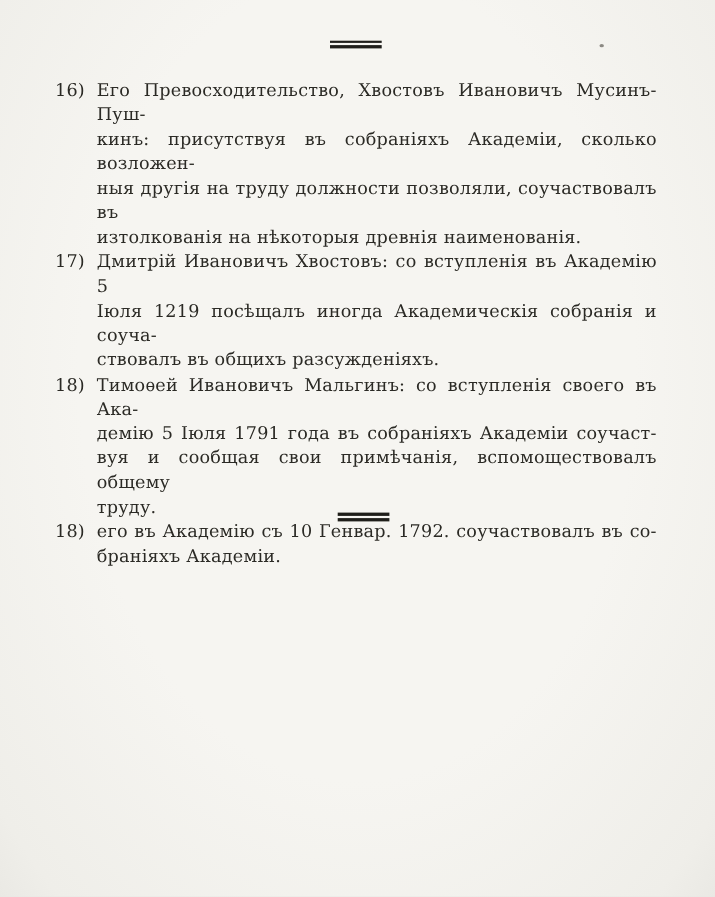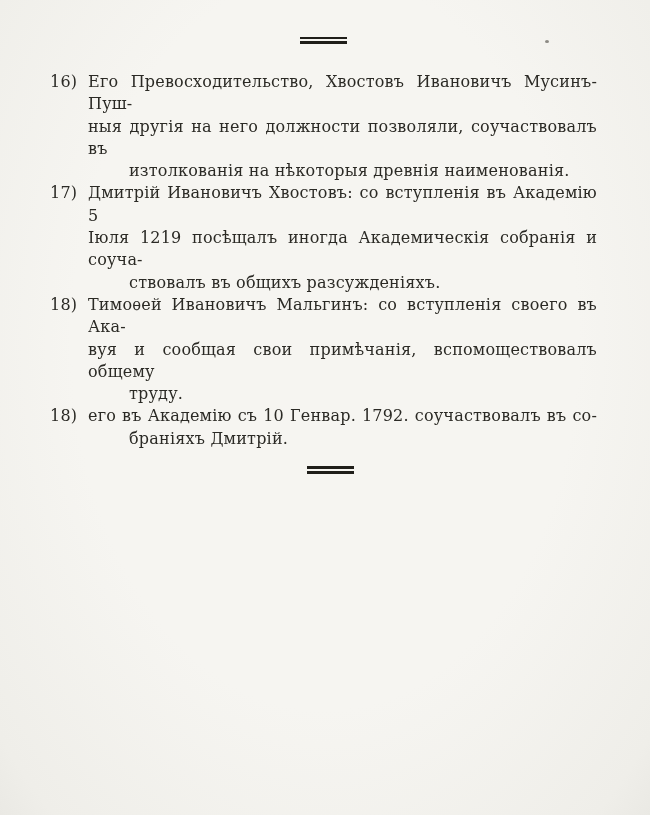--- a/index.html
+++ b/index.html
@@ -55,69 +55,70 @@
 
   .line {
     display: block;
     text-align: justify;
     text-align-last: justify;
     white-space: normal;
   }
   .line.last {
     text-align: left;
     text-align-last: left;
-    margin-left: 41px;
   }
 </style>
 </head>
 <body>
 
 <div class="page">
 
   <div class="rule rule-top">
     <div class="bar bar1"></div>
     <div class="bar bar2"></div>
   </div>
 
   <div class="speck"></div>
 
   <div class="text-block">
 
     <div class="entry">
       <span class="num">16)</span>
       <span class="body">
         <span class="line">Его Превосходительство, Хвостовъ Ивановичъ Мусинъ-Пуш-</span>
-        <span class="line">ныя другія на него должности позволяли, соучаствовалъ въ</span>
+        <span class="line">кинъ: присутствуя въ собраніяхъ Академіи, сколько возложен-</span>
+        <span class="line">ныя другія на труду должности позволяли, соучаствовалъ въ</span>
         <span class="line last">изтолкованія на нѣкоторыя древнія наименованія.</span>
       </span>
     </div>
 
     <div class="entry">
       <span class="num">17)</span>
       <span class="body">
         <span class="line">Дмитрій Ивановичъ Хвостовъ: со вступленія въ Академію 5</span>
         <span class="line">Іюля 1219 посѣщалъ иногда Академическія собранія и соуча-</span>
         <span class="line last">ствовалъ въ общихъ разсужденіяхъ.</span>
       </span>
     </div>
 
     <div class="entry">
       <span class="num">18)</span>
       <span class="body">
         <span class="line">Тимоѳей Ивановичъ Мальгинъ: со вступленія своего въ Ака-</span>
+        <span class="line">демію 5 Іюля 1791 года въ собраніяхъ Академіи соучаст-</span>
         <span class="line">вуя и сообщая свои примѣчанія, вспомоществовалъ общему</span>
         <span class="line last">труду.</span>
       </span>
     </div>
 
     <div class="entry">
       <span class="num">18)</span>
       <span class="body">
         <span class="line">его въ Академію съ 10 Генвар. 1792. соучаствовалъ въ со-</span>
-        <span class="line last">браніяхъ Дмитрій.</span>
+        <span class="line last">браніяхъ Академіи.</span>
       </span>
     </div>
 
   </div>
 
   <div class="rule rule-bottom">
     <div class="bar bar1"></div>
     <div class="bar bar2"></div>
   </div>
 

